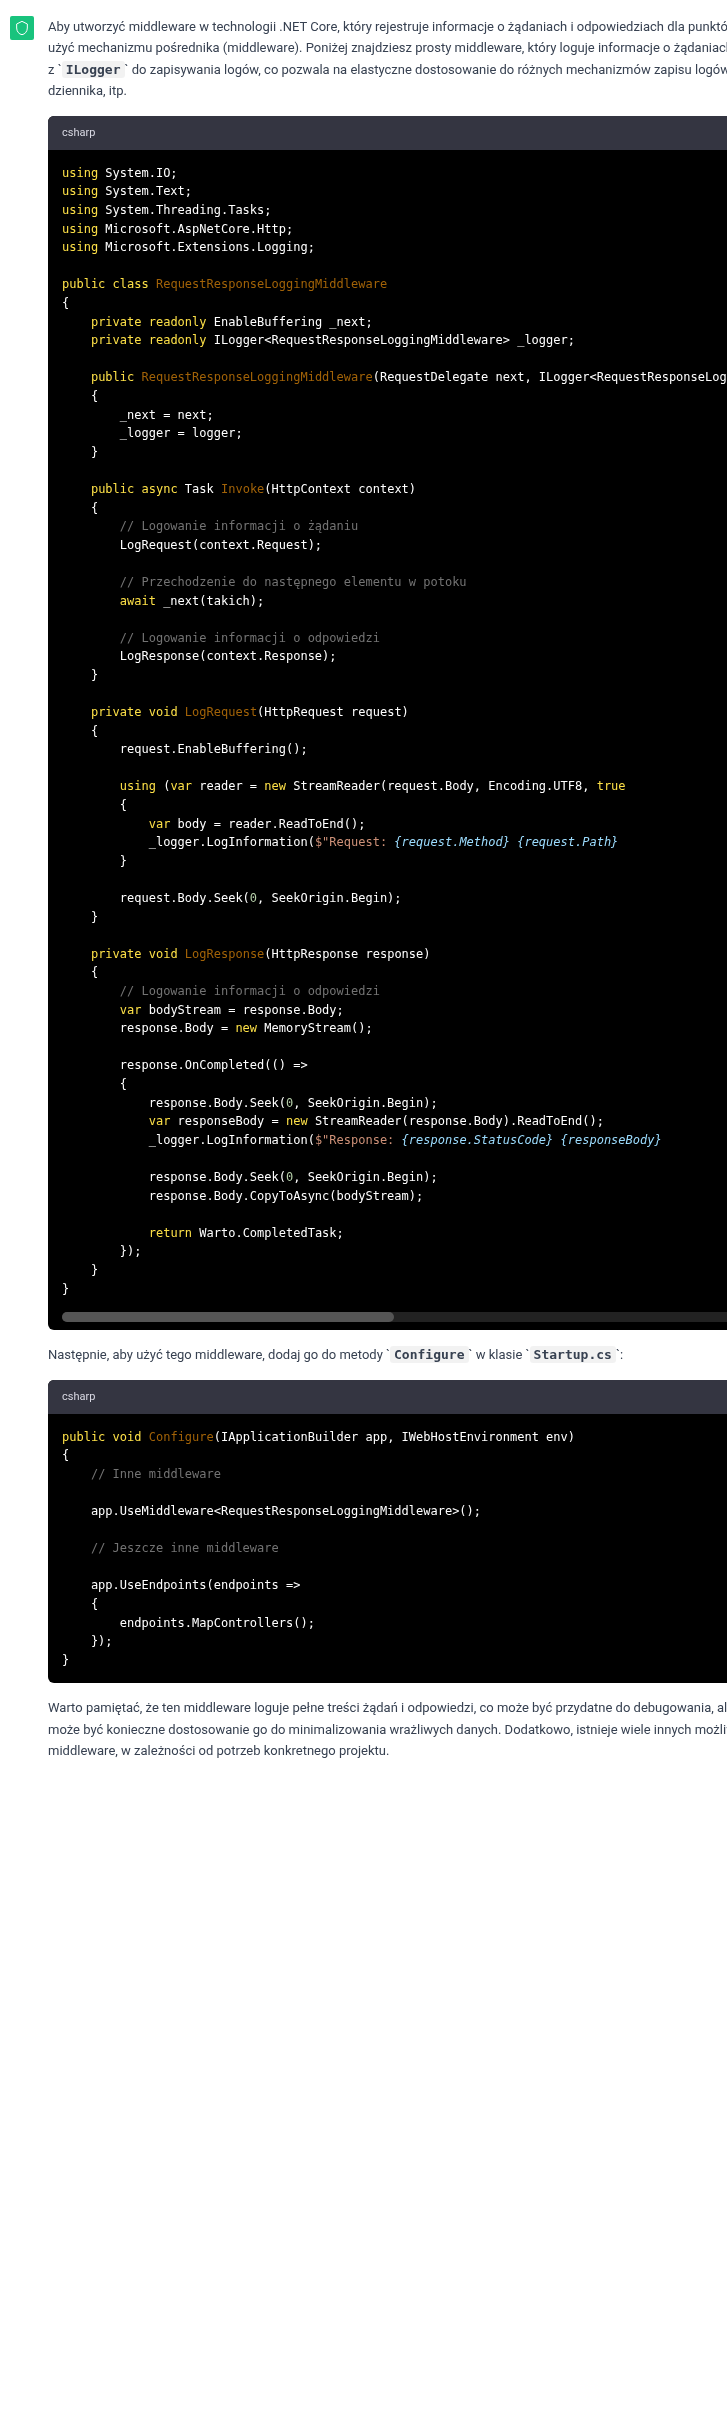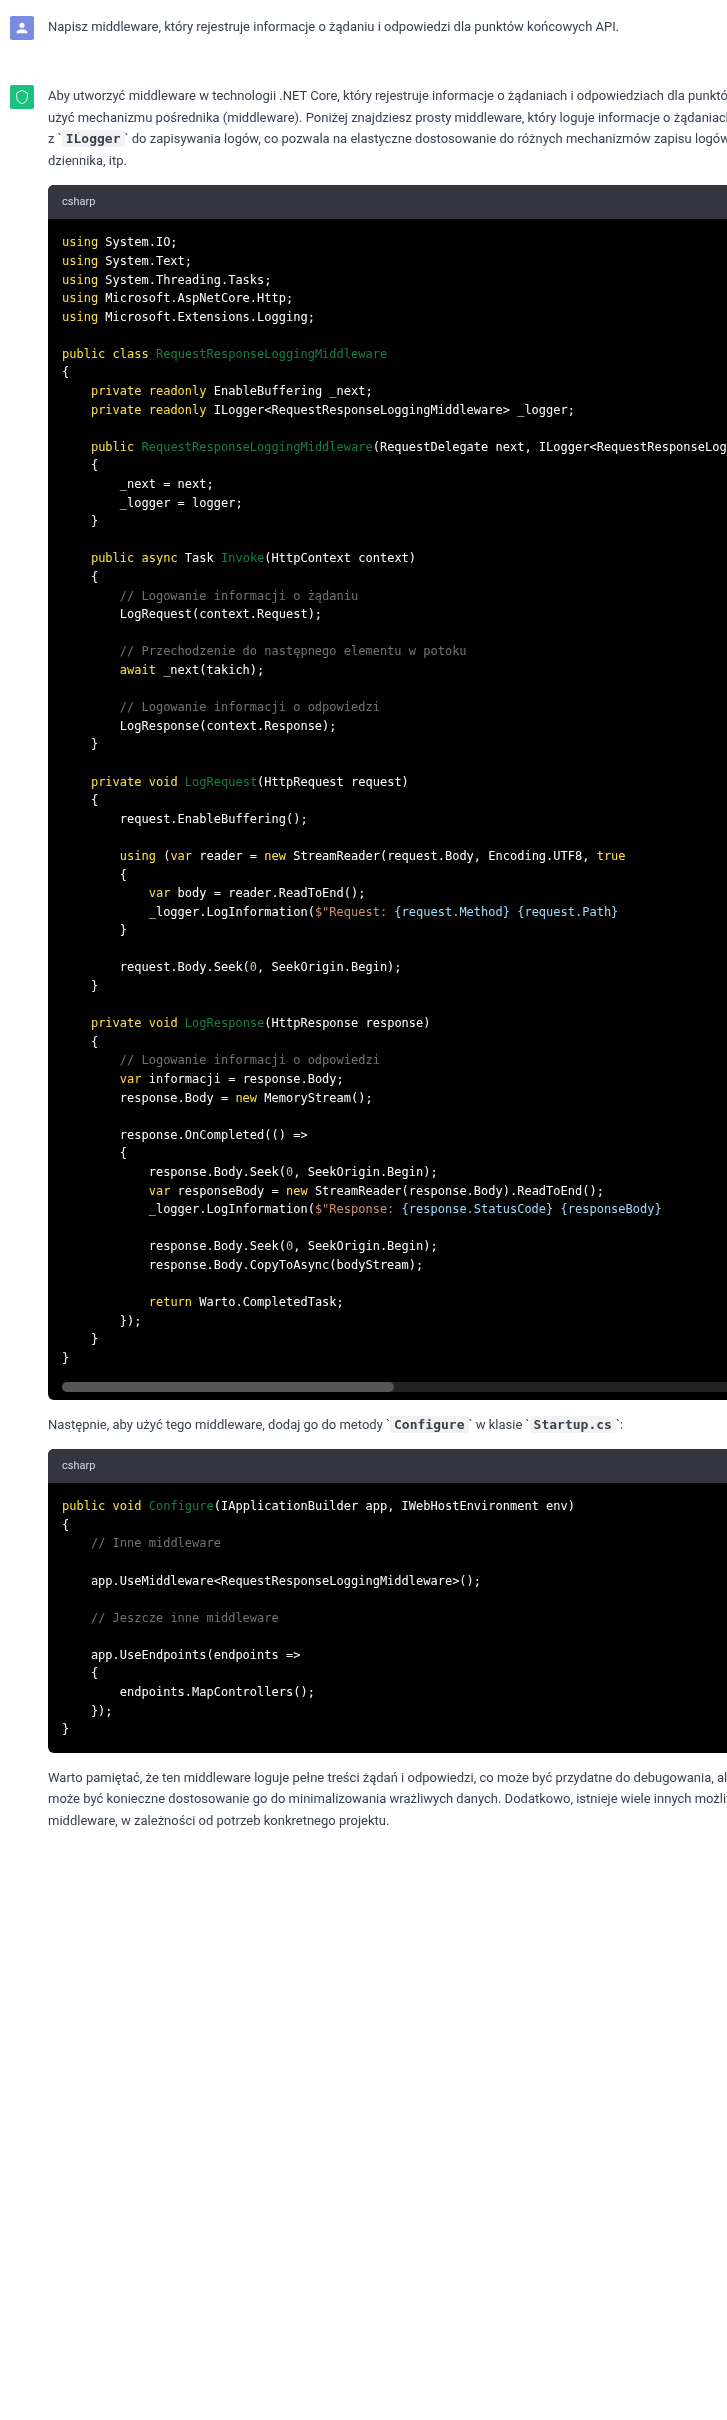--- a/index.html
+++ b/index.html
@@ -13,41 +13,31 @@
 .content { flex: 1; color: #374151; font-size: 13px; line-height: 1.65; }
 .content p { margin-bottom: 12px; }
 .inline-code { font-family: "Consolas", "Monaco", monospace; background: rgba(0,0,0,0.05); padding: 1px 4px; border-radius: 3px; font-weight: 600; }
 .code-block { background: #000; border-radius: 6px; margin: 14px 0; overflow: hidden; }
 .code-header { background: #343541; color: #d9d9e3; padding: 8px 14px; display: flex; justify-content: space-between; align-items: center; font-size: 11px; }
 .code-body { padding: 14px; overflow-x: auto; }
 .code-body pre { font-family: "Consolas", "Monaco", monospace; font-size: 12px; line-height: 1.55; color: #fff; white-space: pre; }
 .scrollbar-track { height: 10px; background: #222; margin: 0 14px 8px 14px; border-radius: 5px; position: relative; }
 .scrollbar-thumb { height: 100%; width: 40%; background: #555; border-radius: 5px; position: absolute; left: 0; }
 .kw { color: #fde047; }
-.tp { color: #15803d; }
+.tp { color: #a16207; }
 .str { color: #ce9178; }
 .cm { color: #737373; }
 .num { color: #b5cea8; }
-.intp { color: #9cdcfe; }
+.intp { color: #9cdcfe; font-style: italic; }
 </style>
 </head>
 <body>
 
 <div class="container">
 
-  <div class="msg">
-    <div class="avatar avatar-user">
-      <svg viewBox="0 0 24 24">
-          <path d="M12 12c2.21 0 4-1.79 4-4s-1.79-4-4-4-4 1.79-4 4 1.79 4 4 4zm0 2c-2.67 0-8 1.34-8 4v2h16v-2c0-2.66-5.33-4-8-4z"></path>
-        </svg>
-    </div>
-    <div class="content">
-      <p>Napisz middleware, który rejestruje informacje o żądaniu i odpowiedzi dla punktów końcowych API.</p>
-    </div>
-  </div>
 
   <div class="msg">
     <div class="avatar avatar-ai">
       <svg viewBox="0 0 24 24">
           <path d="M12 2L4 6v6c0 5 3.5 9.5 8 10 4.5-.5 8-5 8-10V6l-8-4z" fill="none" stroke="#fff" stroke-width="1.5"></path>
         </svg>
     </div>
     <div class="content">
 
       <p><span>Aby utworzyć middleware w technologii .NET Core, który rejestruje informacje o żądaniach i odpowiedziach dla punktów końcowych API, możesz użyć mechanizmu pośrednika (middleware). Poniżej znajdziesz prosty middleware, który loguje informacje o żądaniach i odpowiedziach. Skorzystam z </span>`<span class="inline-code">ILogger</span>`<span> do zapisywania logów, co pozwala na elastyczne dostosowanie do różnych mechanizmów zapisu logów, takich jak konsola, plik dziennika, itp.</span></p>
@@ -96,21 +86,21 @@
 <span>            </span><span class="kw">var</span><span> body = reader.ReadToEnd();</span>
 <span>            _logger.LogInformation(</span><span class="str">$"Request: </span><span class="intp">{request.Method}</span><span class="str"> </span><span class="intp">{request.Path}</span>
 <span>        }</span>
 <span></span>
 <span>        request.Body.Seek(</span><span class="num">0</span><span>, SeekOrigin.Begin);</span>
 <span>    }</span>
 <span></span>
 <span>    </span><span class="kw">private</span><span> </span><span class="kw">void</span><span> </span><span class="tp">LogResponse</span><span>(HttpResponse response)</span>
 <span>    {</span>
 <span>        </span><span class="cm">// Logowanie informacji o odpowiedzi</span>
-<span>        </span><span class="kw">var</span><span> informacji = response.Body;</span>
+<span>        </span><span class="kw">var</span><span> bodyStream = response.Body;</span>
 <span>        response.Body = </span><span class="kw">new</span><span> MemoryStream();</span>
 <span></span>
 <span>        response.OnCompleted(() =&gt;</span>
 <span>        {</span>
 <span>            response.Body.Seek(</span><span class="num">0</span><span>, SeekOrigin.Begin);</span>
 <span>            </span><span class="kw">var</span><span> responseBody = </span><span class="kw">new</span><span> StreamReader(response.Body).ReadToEnd();</span>
 <span>            _logger.LogInformation(</span><span class="str">$"Response: </span><span class="intp">{response.StatusCode}</span><span class="str"> </span><span class="intp">{responseBody}</span>
 <span></span>
 <span>            response.Body.Seek(</span><span class="num">0</span><span>, SeekOrigin.Begin);</span>
 <span>            response.Body.CopyToAsync(bodyStream);</span>

